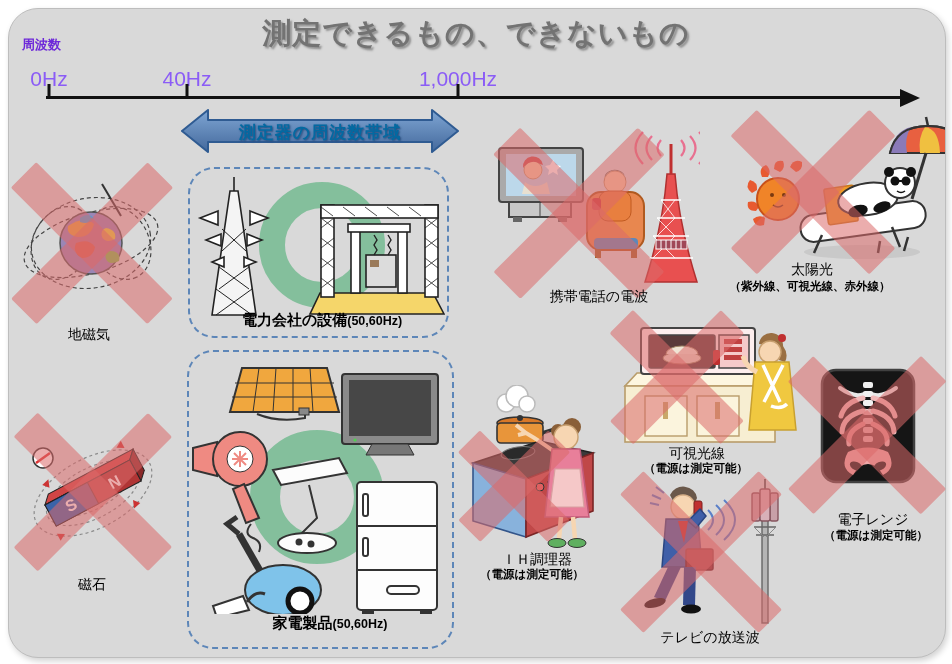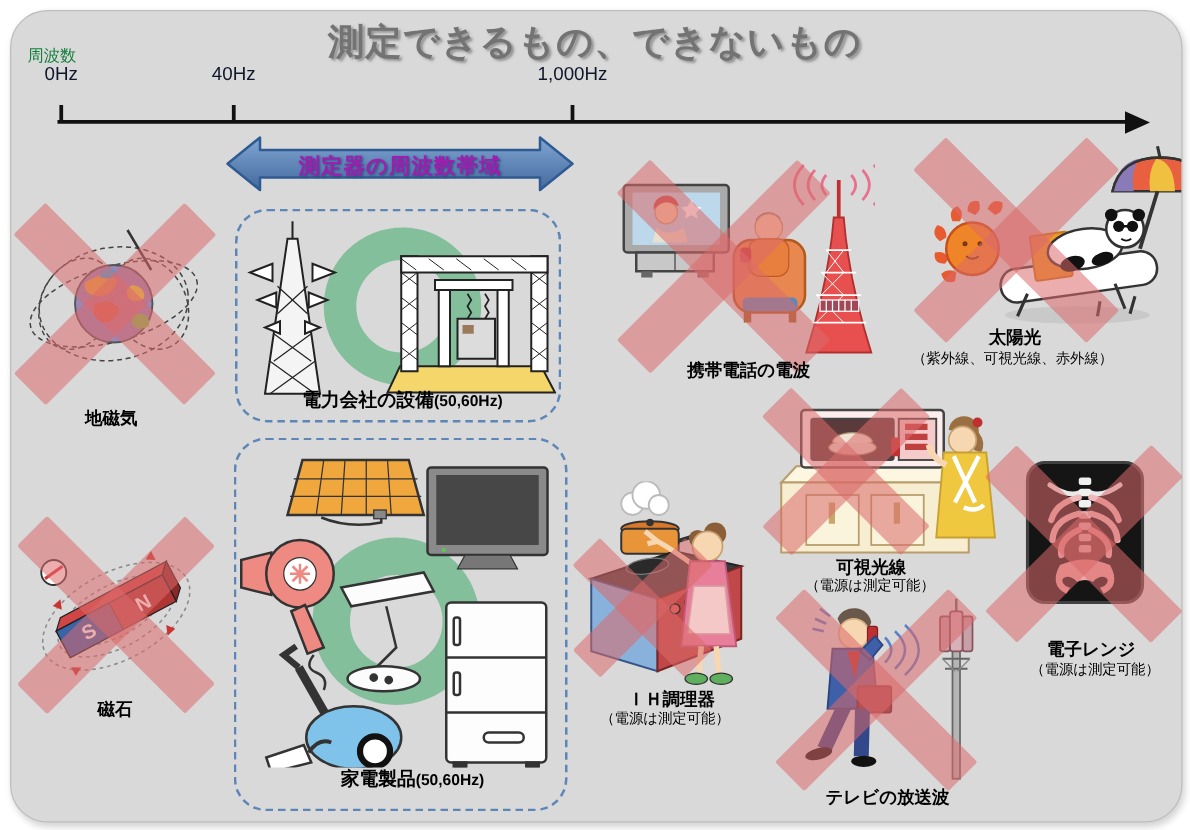--- a/index.html
+++ b/index.html
@@ -2,41 +2,41 @@
 <html><head>
 <meta charset="utf-8">
 <style>
   html,body{margin:0;padding:0;background:#fff;}
   body{font-family:"Liberation Sans","DejaVu Sans",sans-serif;}
   .canvas{position:relative;width:952px;height:664px;background:#fff;overflow:hidden;}
   .board{position:absolute;left:8px;top:8px;width:936px;height:648px;background:#d9d9d9;
          border:1px solid #bdbdbd;border-radius:30px;box-shadow:2px 3px 6px rgba(0,0,0,.18);}
   .title{position:absolute;left:0;right:0;top:14px;text-align:center;font-size:29px;font-weight:bold;
          color:#737373;text-shadow:2px 2px 2px rgba(90,90,90,.55);letter-spacing:1px;}
-  .freq-label{position:absolute;left:22px;top:36px;font-size:13px;font-weight:normal;color:#15803d;}
-  .tick-label{position:absolute;top:51px;transform:translateX(-50%);font-size:15px;color:#0f172a;}
+  .freq-label{position:absolute;left:22px;top:36px;font-size:13px;font-weight:bold;color:#6d28d9;}
+  .tick-label{position:absolute;top:67px;transform:translateX(-50%);font-size:21px;color:#8b5cf6;}
   .tick{position:absolute;top:84px;width:3px;height:14px;background:#111;transform:translateX(-50%);}
   .axis-line{position:absolute;left:46px;top:96px;width:858px;height:3px;background:#111;}
   .axis-head{position:absolute;left:900px;top:89px;width:0;height:0;
              border-left:20px solid #111;border-top:9px solid transparent;border-bottom:9px solid transparent;}
   .band-svg{position:absolute;left:180px;top:107px;}
-  .band-label{position:absolute;left:320px;top:121px;transform:translateX(-50%);color:#a21caf;font-weight:bold;
+  .band-label{position:absolute;left:320px;top:121px;transform:translateX(-50%);color:#0369a1;font-weight:bold;
               font-size:17px;letter-spacing:1px;text-shadow:1px 1px 2px #274b7c;white-space:nowrap;}
   .dashed-box{position:absolute;border:2px dashed #5d86b8;border-radius:26px;}
   .box-power{left:188px;top:167px;width:257px;height:167px;}
   .box-appliances{left:187px;top:350px;width:263px;height:295px;}
   .illu{position:absolute;}
   .xmark{position:absolute;pointer-events:none;}
   .xmark::before,.xmark::after{content:"";position:absolute;left:50%;top:50%;width:138%;height:25%;
         background:rgba(219,106,106,.55);border-radius:2px;}
   .xmark::before{transform:translate(-50%,-50%) rotate(45deg);}
   .xmark::after{transform:translate(-50%,-50%) rotate(-45deg);}
-  .item-label{position:absolute;transform:translateX(-50%);font-size:14px;font-weight:bold;color:#000;
+  .item-label{position:absolute;transform:translateX(-50%);font-size:14px;font-weight:normal;color:#000;
               white-space:nowrap;text-align:center;}
-  .item-sublabel{position:absolute;transform:translateX(-50%);font-size:11.5px;font-weight:normal;color:#000;
+  .item-sublabel{position:absolute;transform:translateX(-50%);font-size:11.5px;font-weight:bold;color:#000;
               white-space:nowrap;text-align:center;}
   .box-label{position:absolute;transform:translateX(-50%);font-weight:bold;color:#000;white-space:nowrap;text-align:center;}
   .box-label .main{font-size:15px;}
   .box-label .suffix{font-size:12.5px;}
 </style>
 </head>
 <body>
 
 <div class="canvas">
   <div class="board"></div>
@@ -105,21 +105,21 @@
         <text x="95" y="79" fill="#fff" font-size="16" font-weight="bold" text-anchor="middle">N</text>
         <text x="46" y="79" fill="#fff" font-size="16" font-weight="bold" text-anchor="middle">S</text>
       </g>
     </g>
     <g>
       <circle cx="21" cy="38" r="10" fill="#fff" stroke="#333" stroke-width="1.5"></circle>
       <path d="M14,43 L28,33" stroke="#d33" stroke-width="2.5"></path>
     </g>
   </svg>
   <div class="xmark" style="left:24px;top:424px;width:138px;height:136px"></div>
-  <div class="item-label" style="left:92px;top:559px">磁石</div>
+  <div class="item-label" style="left:92px;top:576px">磁石</div>
 
   <div class="dashed-box box-power"></div>
   <svg class="illu" style="left:188px;top:167px" width="257" height="150" viewBox="0 0 257 150">
     <circle cx="134" cy="78" r="50" fill="none" stroke="rgba(62,169,105,0.55)" stroke-width="26"></circle>
     <g stroke="#222" stroke-width="1.6" fill="#f4f4f4">
       <polygon points="24,148 42,24 50,24 68,148"></polygon>
       <line x1="46" y1="24" x2="46" y2="10"></line>
       <path d="M30,44 L12,51 L30,58 z M62,44 L80,51 L62,58 z" fill="#fff"></path>
       <path d="M33,67 L18,73 L33,79 z M59,67 L74,73 L59,79 z" fill="#fff"></path>
       <path d="M36,90 L24,95 L36,100 z M56,90 L68,95 L56,100 z" fill="#fff"></path>

